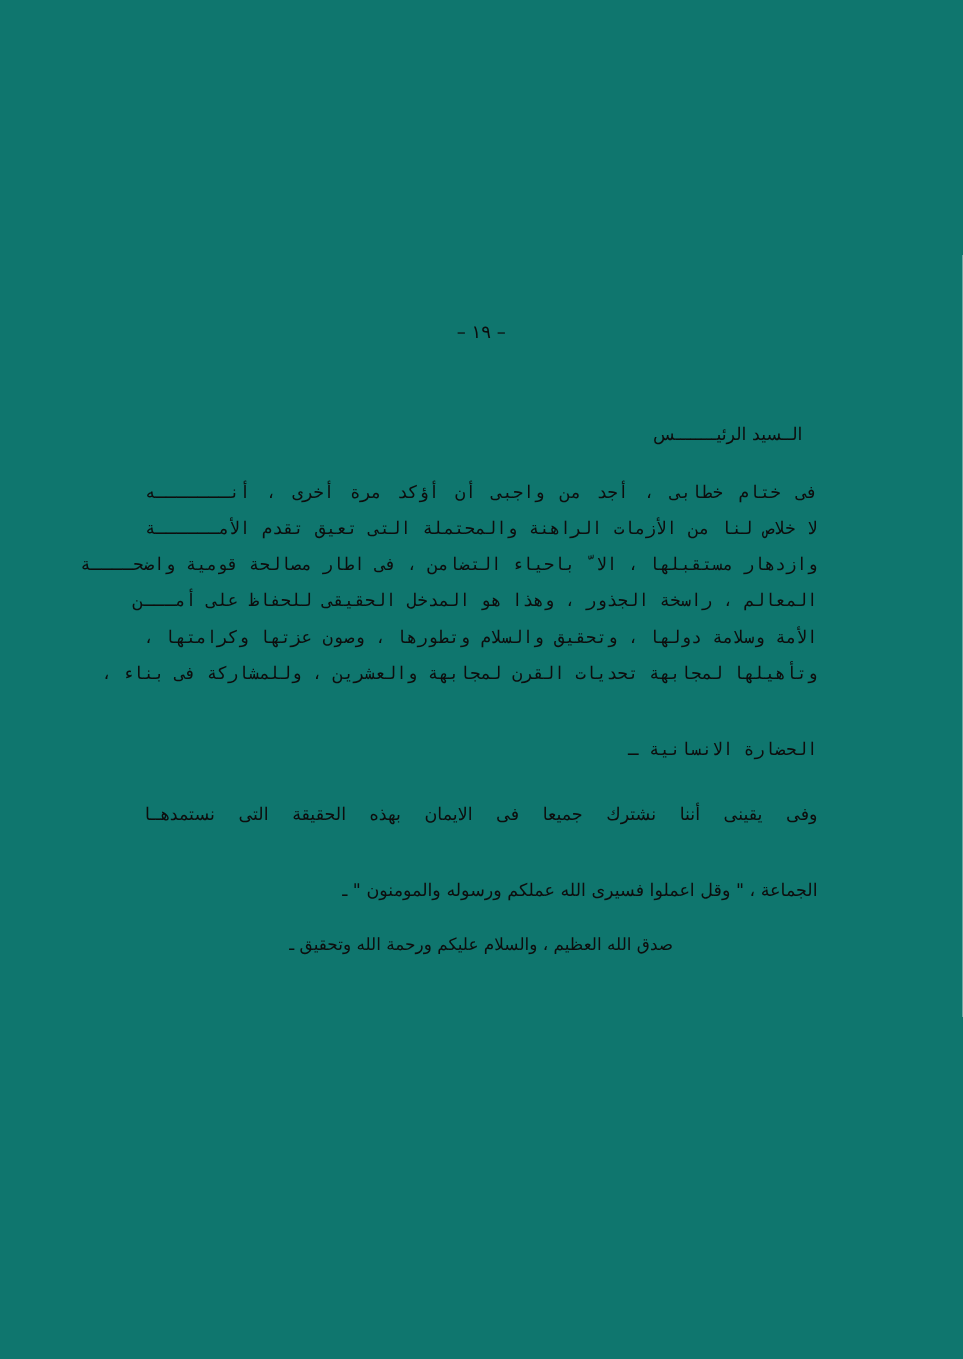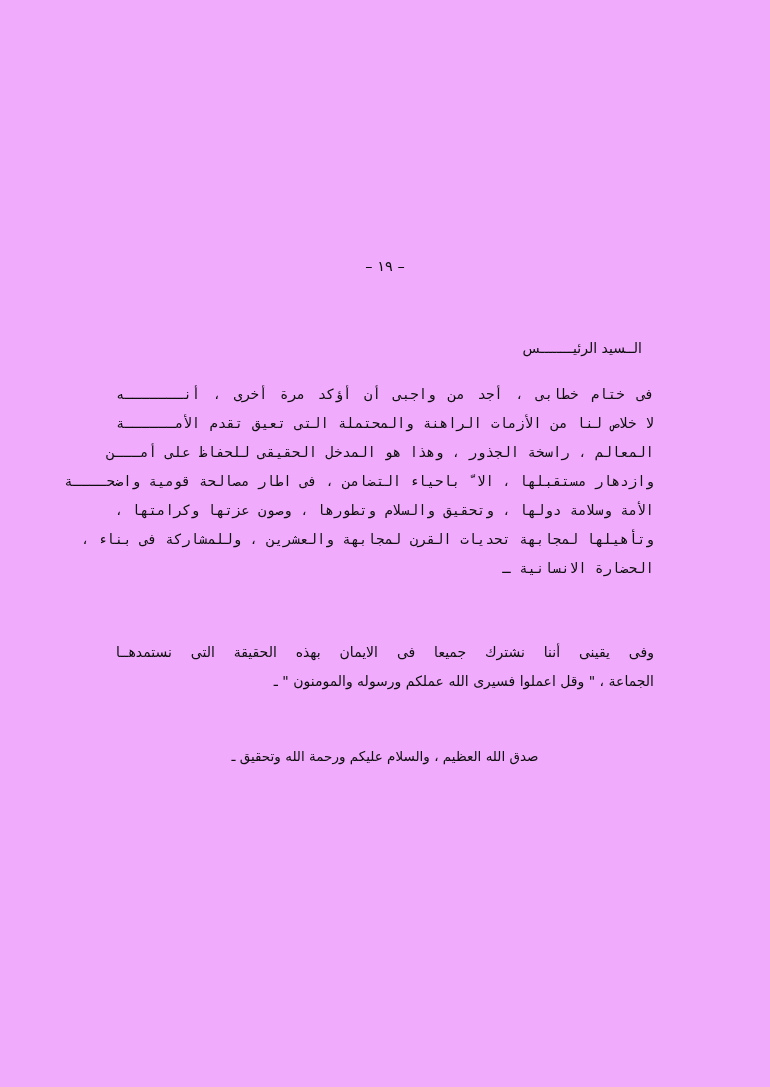--- a/index.html
+++ b/index.html
@@ -11,21 +11,21 @@
     width: 770px;
     height: 1087px;
     position: relative;
     overflow: hidden;
     font-family: "DejaVu Sans", "Liberation Sans", sans-serif;
     color: #111111;
   }
   .page {
     position: absolute;
     inset: 0;
-    background: #f0abfc;
+    background: #0f766e;
   }
   .page-number {
     position: absolute;
     top: 258px;
     left: 0;
     right: 0;
     text-align: center;
     font-size: 14.5px;
     letter-spacing: 1px;
     color: #0d0d0d;
@@ -52,20 +52,21 @@
   .block-1 { top: 381px; font-family: Liberation Mono, monospace; }
   .block-2 { top: 638px; }
   .para-line {
     display: block;
     white-space: nowrap;
     text-align: justify;
     text-align-last: justify;
   }
   .para-line.last {
     text-align-last: right;
+    margin-top: 32px;
   }
   .closing {
     position: absolute;
     top: 748px;
     right: 116px;
     left: 116px;
     direction: rtl;
     text-align: center;
     font-size: 13.5px;
     color: #0d0d0d;
@@ -79,22 +80,22 @@
 
 <div class="page">
 
   <div class="page-number">– ١٩ –</div>
 
   <div class="salutation spaced">الــسيد  الرئيــــــــس</div>
 
   <div class="body-block block-1">
     <span class="para-line">فى ختام خطابى  ،  أجد  من  واجبى أن  أؤكد  مرة أخرى ،  أنـــــــه</span>
     <span class="para-line">لا خلاص  لنا  من الأزمات  الراهنة  والمحتملة  التى  تعيق  تقدم الأمــــــة</span>
+    <span class="para-line">وازدهار مستقبلها  ،   الا ّ باحياء  التضامن  ،  فى اطار مصالحة قومية واضحــــة</span>
     <span class="para-line">المعالم ،  راسخة الجذور ،  وهذا  هو  المدخل  الحقيقى  للحفاظ  على أمـــن</span>
-    <span class="para-line">وازدهار مستقبلها  ،   الا ّ باحياء  التضامن  ،  فى اطار مصالحة قومية واضحــــة</span>
     <span class="para-line">الأمة  وسلامة  دولها  ،   وتحقيق والسلام  وتطورها  ،  وصون عزتها وكرامتها  ،</span>
     <span class="para-line">وتأهيلها  لمجابهة  تحديات   القرن   لمجابهة والعشرين  ،   وللمشاركة  فى بناء ،</span>
     <span class="para-line last">الحضارة  الانسانية  ـ</span>
   </div>
 
   <div class="body-block block-2">
     <span class="para-line">وفى يقينى أننا    نشترك جميعا فى الايمان بهذه الحقيقة التى نستمدهــا</span>
     <span class="para-line last">الجماعة  ،   " وقل  اعملوا  فسيرى الله عملكم  ورسوله  والمومنون "   ـ</span>
   </div>
 

